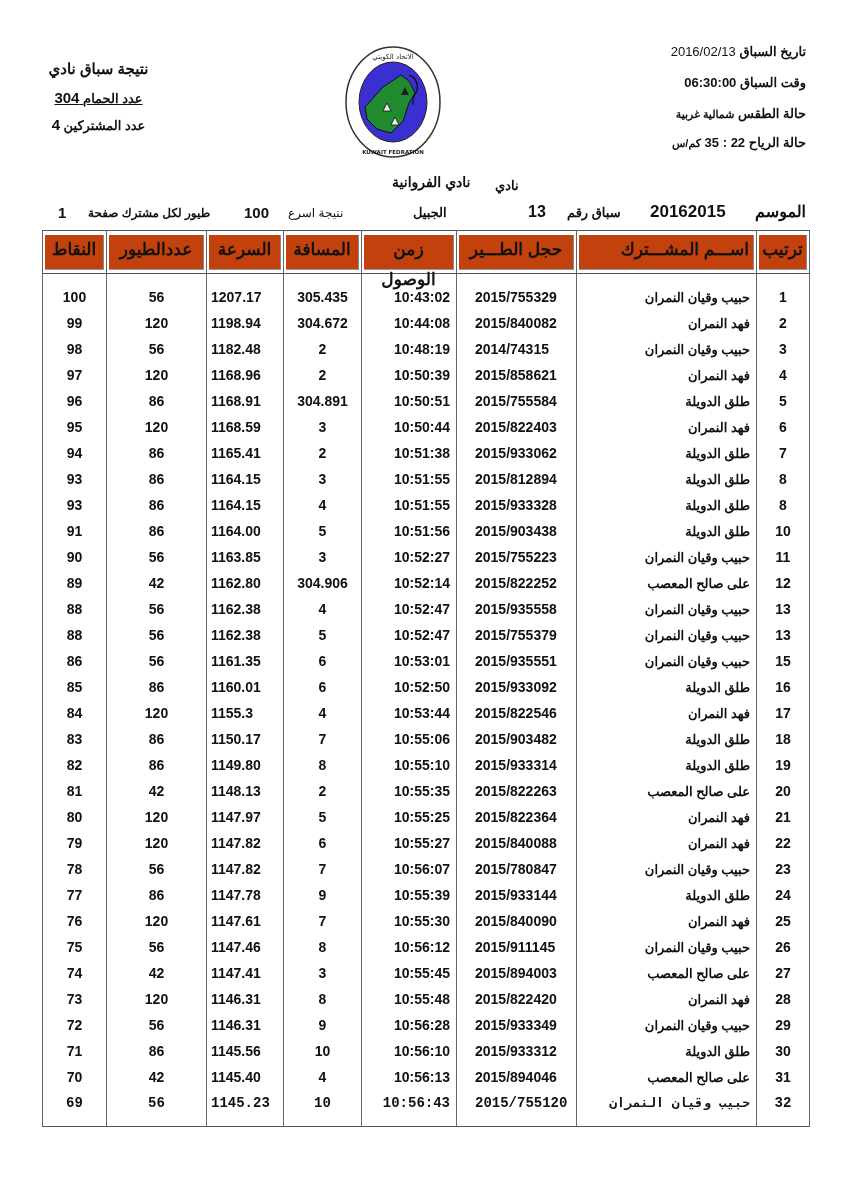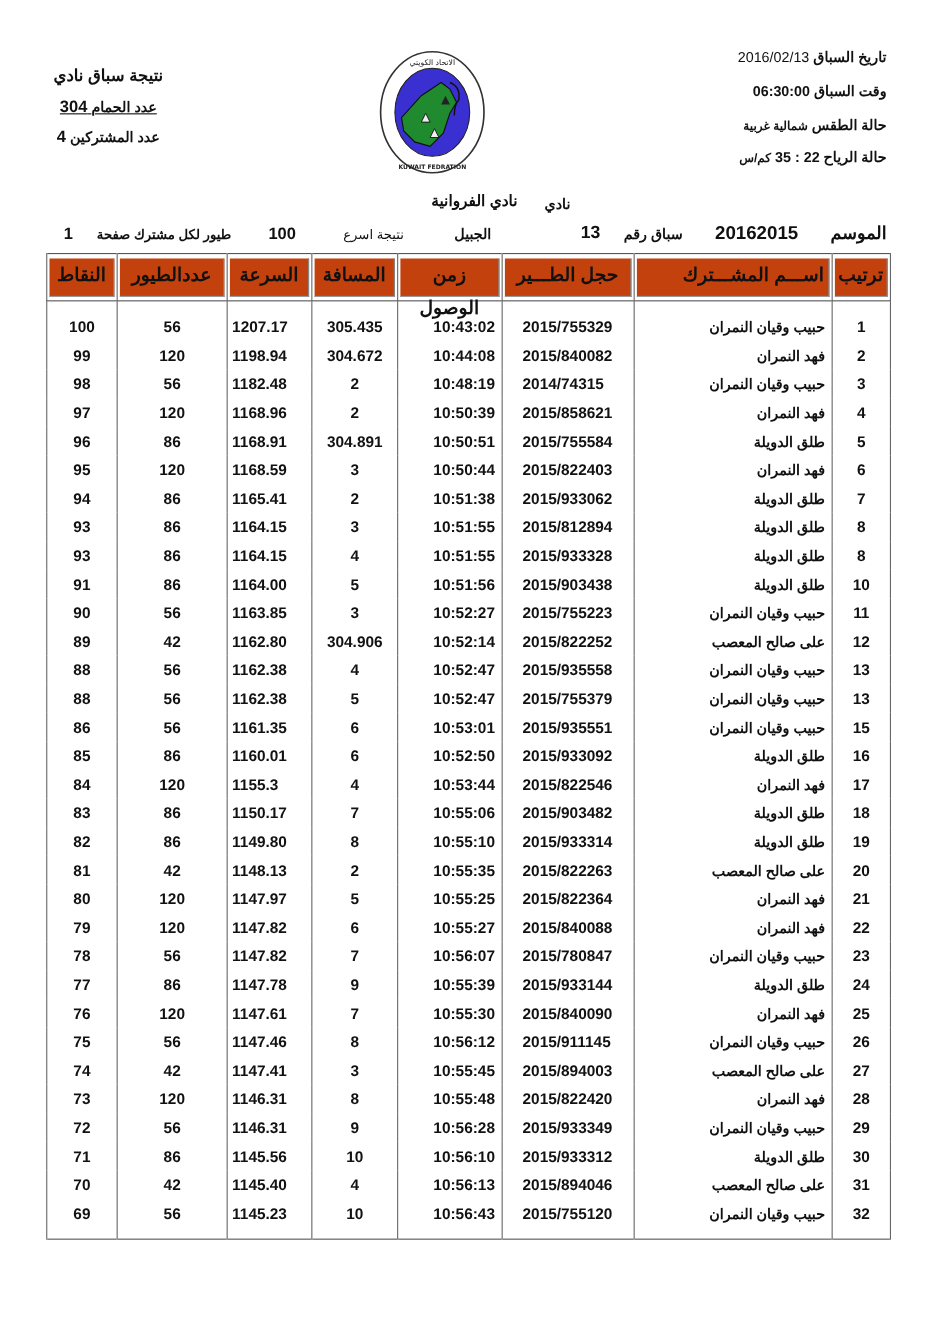--- a/index.html
+++ b/index.html
@@ -28,21 +28,21 @@
   }
   table.results thead th .hbox {
     background:#c2410c; height:34px; line-height:30px; text-align:center;
     border-right:1px solid #888; border-bottom:1px solid #999;
   }
   table.results thead th.name-col .hbox { text-align:right; padding-right:4px; }
   table.results tbody td {
     height:26px; font-size:14px; font-weight:bold; text-align:center; vertical-align:middle;
   }
   table.results tbody tr:first-child td { padding-top:10px; height:26px; }
-  table.results tbody tr:last-child td { padding-bottom:10px; }
+  table.results tbody tr:last-child td { padding-bottom:10px;font-family:Liberation Mono, monospace; }
   table.results tbody td.name { text-align:right; font-weight:normal; font-size:13px; padding-right:6px; font-weight:bold; }
   table.results tbody td.num-left { text-align:left; padding-left:4px; }
   table.results tbody td.ring { text-align:left; padding-left:18px; }
   table.results tbody td.arr { text-align:right; padding-right:6px; }
 </style>
 </head>
 <body>
 
 <div class="abs info-left rtl" style="top:60px; font-size:15px;">نتيجة سباق نادي</div>
 <div class="abs info-left rtl" style="top:89px; font-size:13px;text-decoration:underline;">
@@ -87,21 +87,21 @@
 </div>
 
 <div class="abs sub-row rtl" style="top:178px; left:495px; font-size:13px;">نادي</div>
 <div class="abs sub-row rtl" style="top:174px; left:368px; font-size:14px;margin-left:24px;">نادي الفروانية</div>
 
 <div class="abs sub-row rtl" style="top:202px; right:42px; font-size:16px;">الموسم</div>
 <div class="abs sub-row" style="top:202px; left:650px; font-size:17px;">20162015</div>
 <div class="abs sub-row rtl" style="top:205px; left:567px; font-size:13px;">سباق رقم</div>
 <div class="abs sub-row" style="top:203px; left:528px; font-size:16px;">13</div>
 <div class="abs sub-row rtl" style="top:205px; left:413px; font-size:13px;">الجبيل</div>
-<div class="abs sub-row rtl" style="top:206px; left:288px; font-size:12px; font-weight:normal;margin-left:24px;">نتيجة اسرع</div>
+<div class="abs sub-row rtl" style="top:206px; left:288px; font-size:12px; font-weight:normal;">نتيجة اسرع</div>
 <div class="abs sub-row" style="top:204px; left:244px; font-size:15px;">100</div>
 <div class="abs sub-row rtl" style="top:206px; left:88px; font-size:12px;">طيور لكل مشترك صفحة</div>
 <div class="abs sub-row" style="top:204px; left:58px; font-size:15px;">1</div>
 
 <table class="results">
   <colgroup>
     <col style="width:53px">
     <col style="width:180px">
     <col style="width:120px">
     <col style="width:95px">

